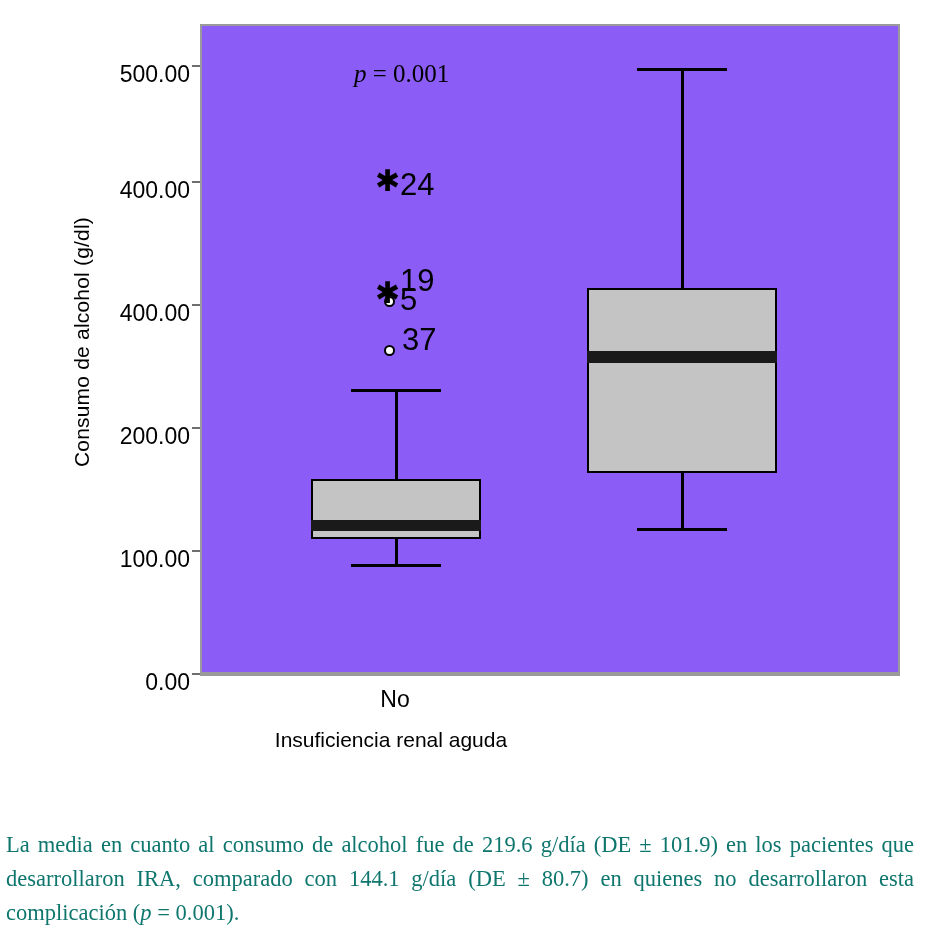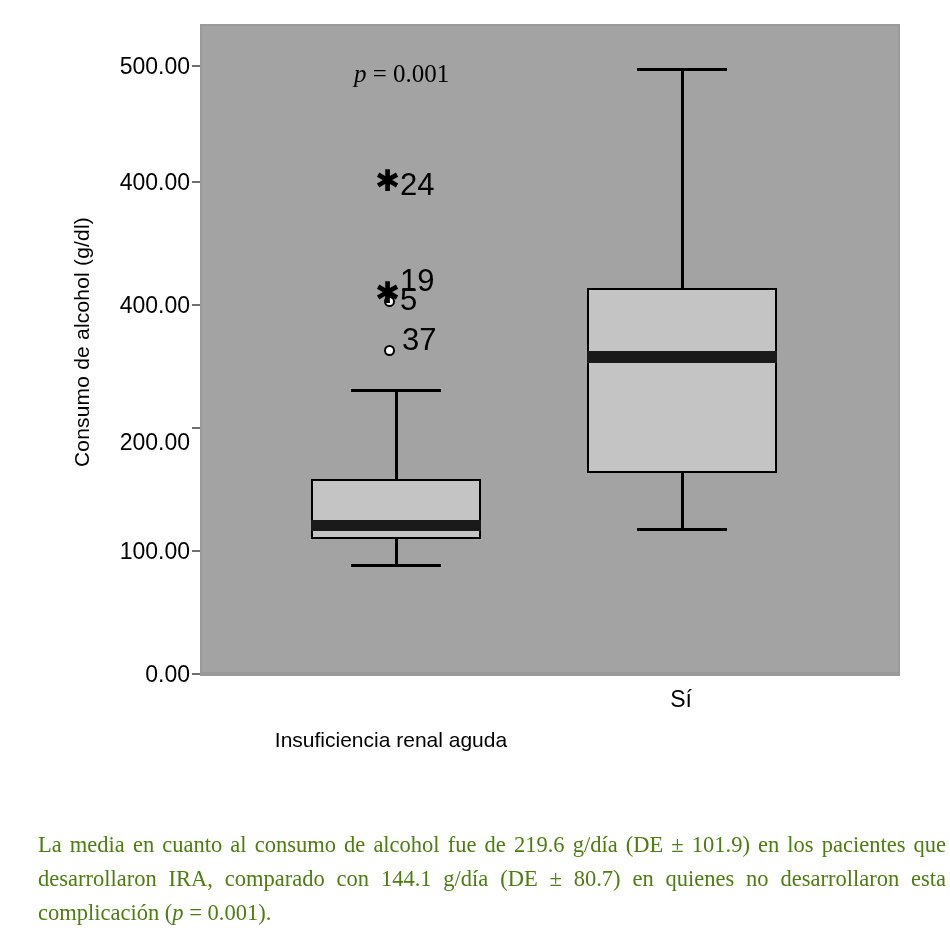--- a/index.html
+++ b/index.html
@@ -39,33 +39,34 @@
   }
 
   
   #plot-frame {
     position: absolute;
     left: 200px;
     top: 24px;
     width: 700px;
     height: 650px;
     border: 2px solid #9a9a9a;
-    background: #a3a3a3;
+    background: #8b5cf6;
     box-sizing: border-box;
   }
 
   
   .ytick-label {
     position: absolute;
     right: 0;
     width: 110px;
     text-align: right;
     font-size: 23px;
     transform: translateY(-50%);
     white-space: nowrap;
+    margin-top: 8px;
   }
   #ytick-labels {
     position: absolute;
     left: 72px;
     top: 24px;
     width: 118px;
     height: 650px;
   }
   .ytick-mark {
     position: absolute;
@@ -152,42 +153,42 @@
     top: 58px;
     font-size: 25px;
     font-family: "Liberation Serif", serif;
     white-space: nowrap;
   }
   #pvalue i { font-style: italic; }
 
   
   #caption {
     position: absolute;
-    left: 38px;
+    left: 6px;
     top: 828px;
     width: 908px;
     font-family: "Liberation Serif", serif;
     font-size: 22.5px;
     line-height: 1.5;
     text-align: justify;
-    color: #4d7c0f;
+    color: #0f766e;
   }
   #caption i { font-style: italic; }
 </style>
 </head>
 <body>
 
 <div id="figure">
 
   <div id="ylabel">Consumo de alcohol (g/dl)</div>
 
   <div id="ytick-labels">
     <div class="ytick-label" style="top:650px">0.00</div>
     <div class="ytick-label" style="top:527px">100.00</div>
-    <div class="ytick-label" style="top:418px">200.00</div>
+    <div class="ytick-label" style="top:404px">200.00</div>
     <div class="ytick-label" style="top:281px">400.00</div>
     <div class="ytick-label" style="top:158px">400.00</div>
     <div class="ytick-label" style="top:42px">500.00</div>
   </div>
 
   <div class="ytick-mark" style="top:673px"></div>
   <div class="ytick-mark" style="top:550px"></div>
   <div class="ytick-mark" style="top:427px"></div>
   <div class="ytick-mark" style="top:304px"></div>
   <div class="ytick-mark" style="top:181px"></div>
@@ -227,19 +228,19 @@
 
     <div class="median" style="left:385px; top:325px; width:190px; height:12px;"></div>
 
     <div class="whisker-v" style="left:479px; top:447px; height:57px;"></div>
     <div class="whisker-cap" style="left:435px; top:502px; width:90px;"></div>
 
   </div>
 
   <div id="x-axis-line"></div>
 
-  <div class="xtick-label" style="left:551px;">Sí</div>
+  <div class="xtick-label" style="left:265px;">No</div>
 
   <div id="xlabel">Insuficiencia renal aguda</div>
 
 </div>
 
 <div id="caption"><span>La media en cuanto al consumo de alcohol fue de 219.6 g/día (DE ± 101.9) en los pacientes que desarrollaron IRA, comparado con 144.1 g/día (DE ± 80.7) en quienes no desarrollaron esta complicación (</span><i>p</i><span> = 0.001).</span></div>
 
 </body></html>

